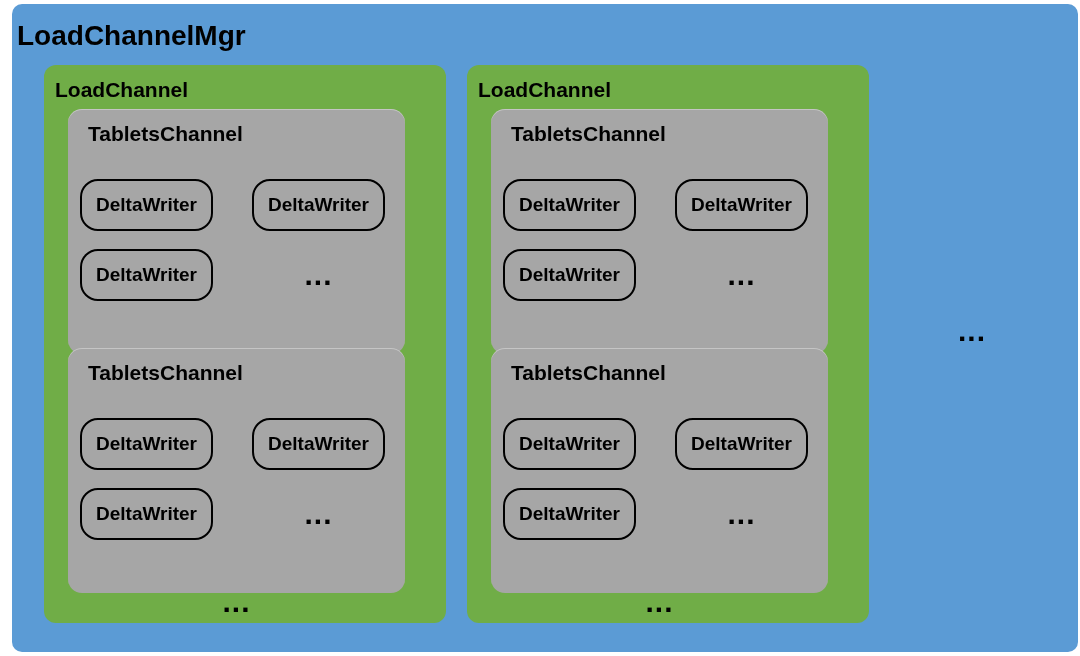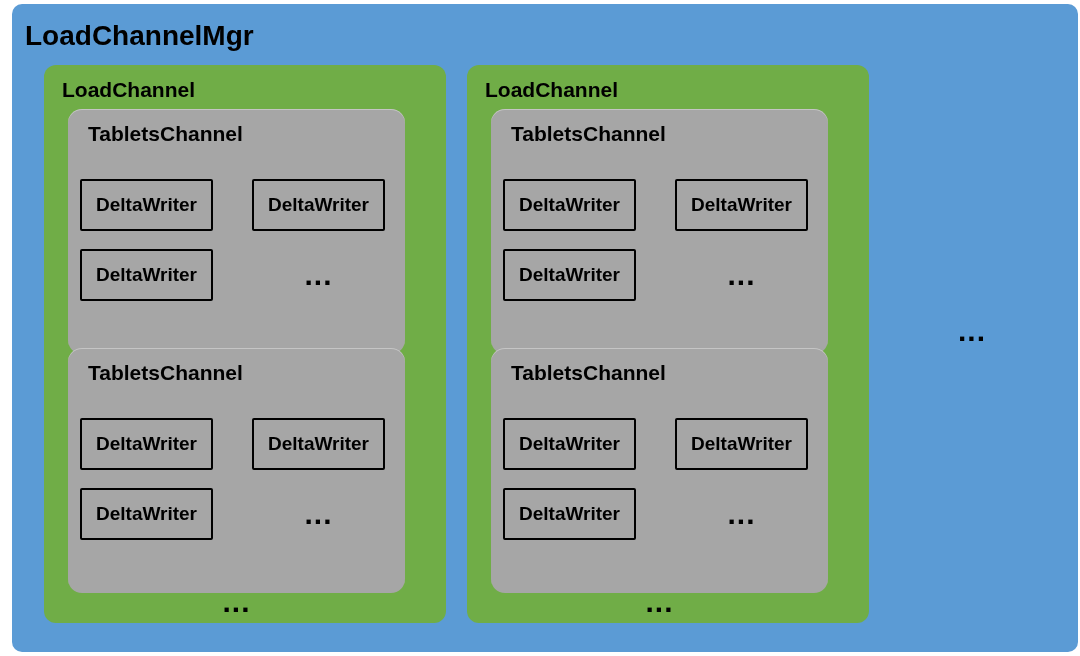--- a/index.html
+++ b/index.html
@@ -9,51 +9,51 @@
     font-weight:700;
     color:var(--text,#000000);
   }
   .canvas{position:absolute;inset:0;}
   .mgr{
     position:absolute;left:12px;top:4px;width:1066px;height:648px;
     background:var(--manager_bg,#5B9BD5);
     border-radius:10px;
   }
   .mgr-title{
-    position:absolute;left:13px;top:17px;
+    position:absolute;left:5px;top:17px;
     font-size:28px;line-height:1.1;white-space:nowrap;
   }
   .channel{
     position:absolute;top:61px;width:402px;height:558px;
     background:var(--channel_bg,#70AD47);
     border-radius:12px;
   }
   .channel.c0{left:32px;}
   .channel.c1{left:455px;}
   .ch-title{
-    position:absolute;left:18px;top:13px;
+    position:absolute;left:11px;top:13px;
     font-size:21px;line-height:1.1;white-space:nowrap;
   }
   .tab{
     position:absolute;left:24px;width:337px;height:245px;
     background:var(--tablets_bg,#A6A6A6);
     border-radius:14px;
     box-shadow:inset 0 1px 0 rgba(255,255,255,0.35);
   }
   .tab.tA{top:44px;}
   .tab.tB{top:283px;}
   .tab-title{
     position:absolute;left:20px;top:13px;
     font-size:21px;line-height:1.1;white-space:nowrap;
   }
   .dw{
     position:absolute;width:133px;height:52px;box-sizing:border-box;
     background:var(--tablets_bg,#A6A6A6);
     border:2.5px solid var(--writer_border,#000000);
-    border-radius:2px;
+    border-radius:18px;
     display:flex;align-items:center;justify-content:center;
     font-size:19px;white-space:nowrap;
   }
   .dw.p1{left:12px;top:70px;}
   .dw.p2{left:184px;top:70px;}
   .dw.p3{left:12px;top:140px;}
   .dots{
     display:flex;align-items:center;justify-content:center;
     font-size:30px;line-height:0;letter-spacing:1px;
   }

